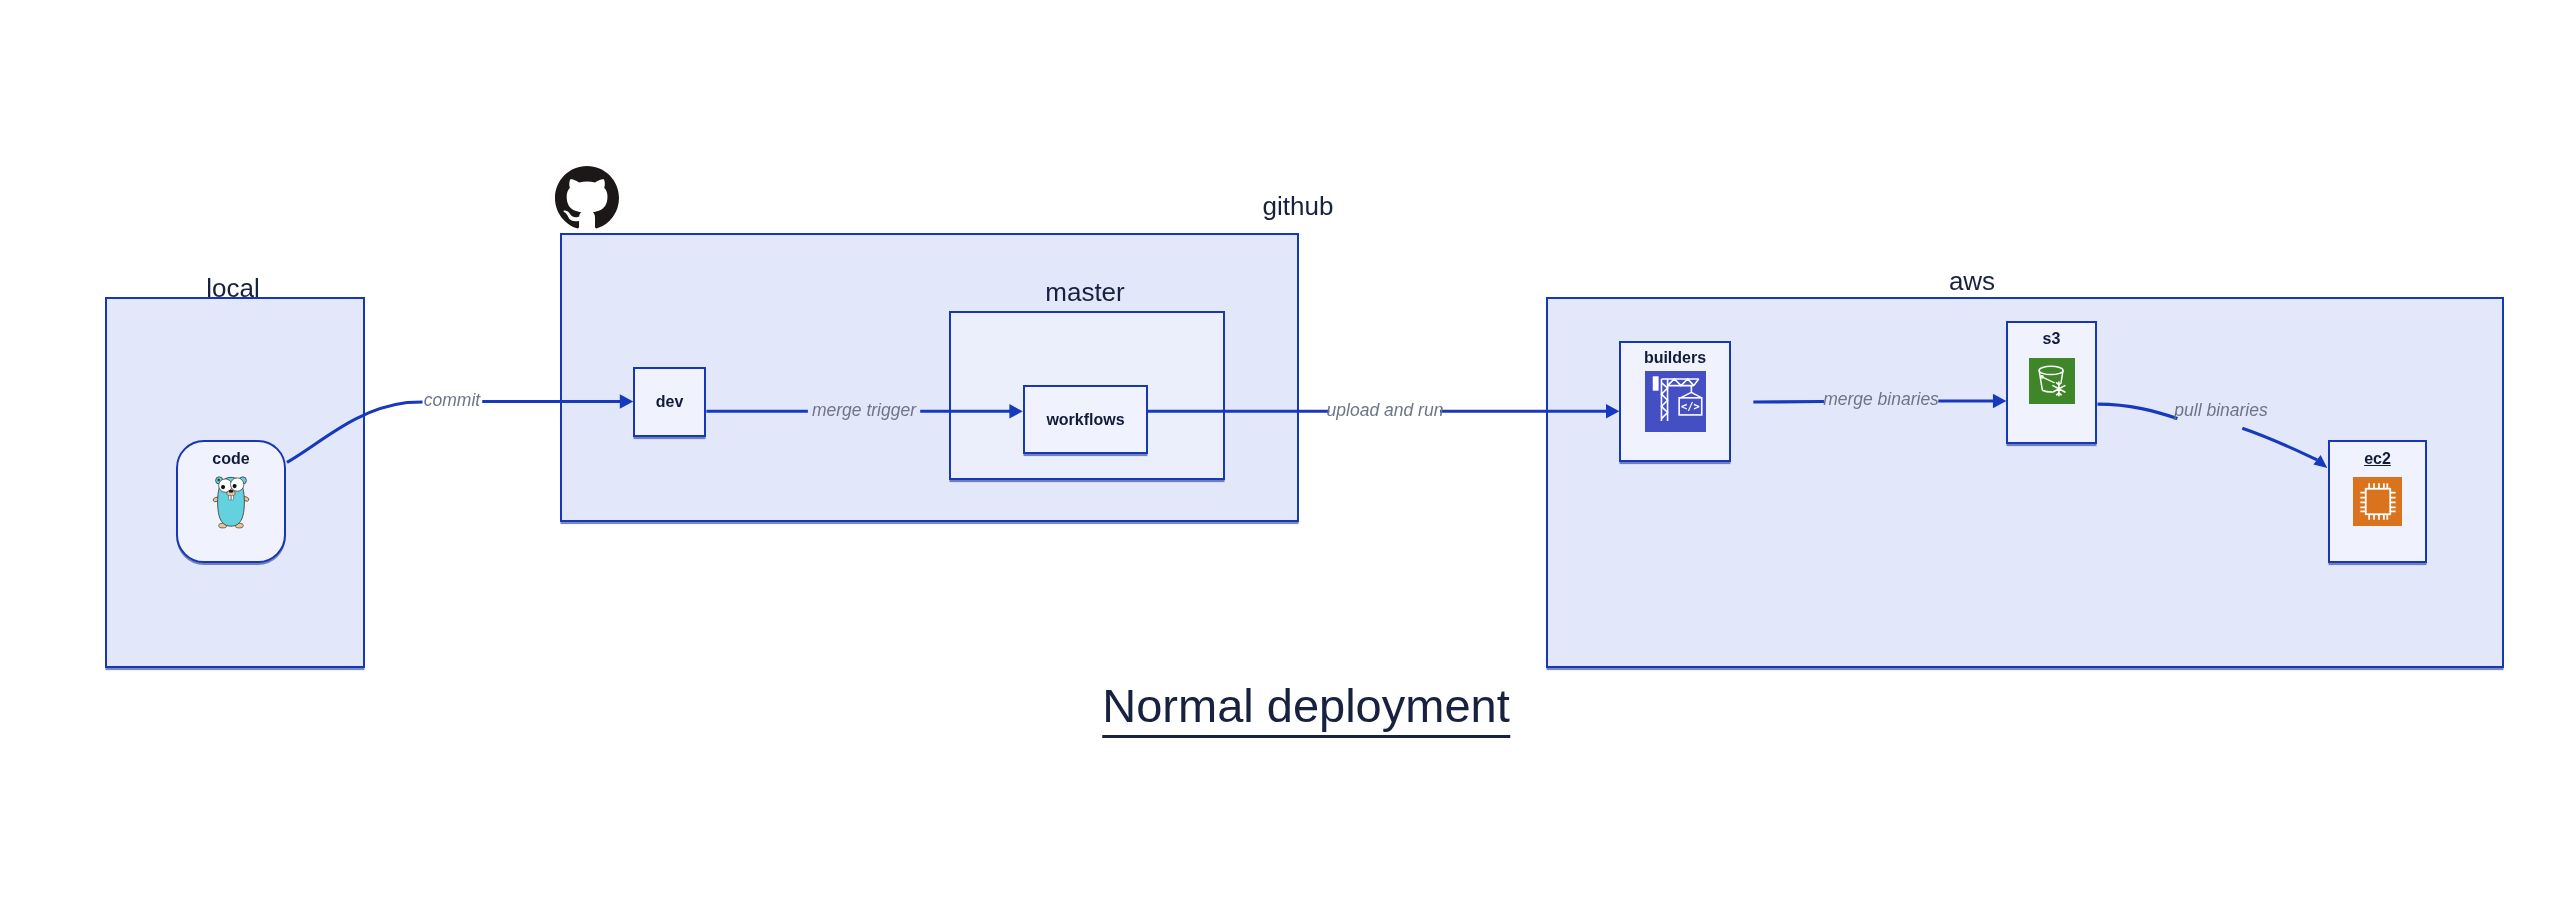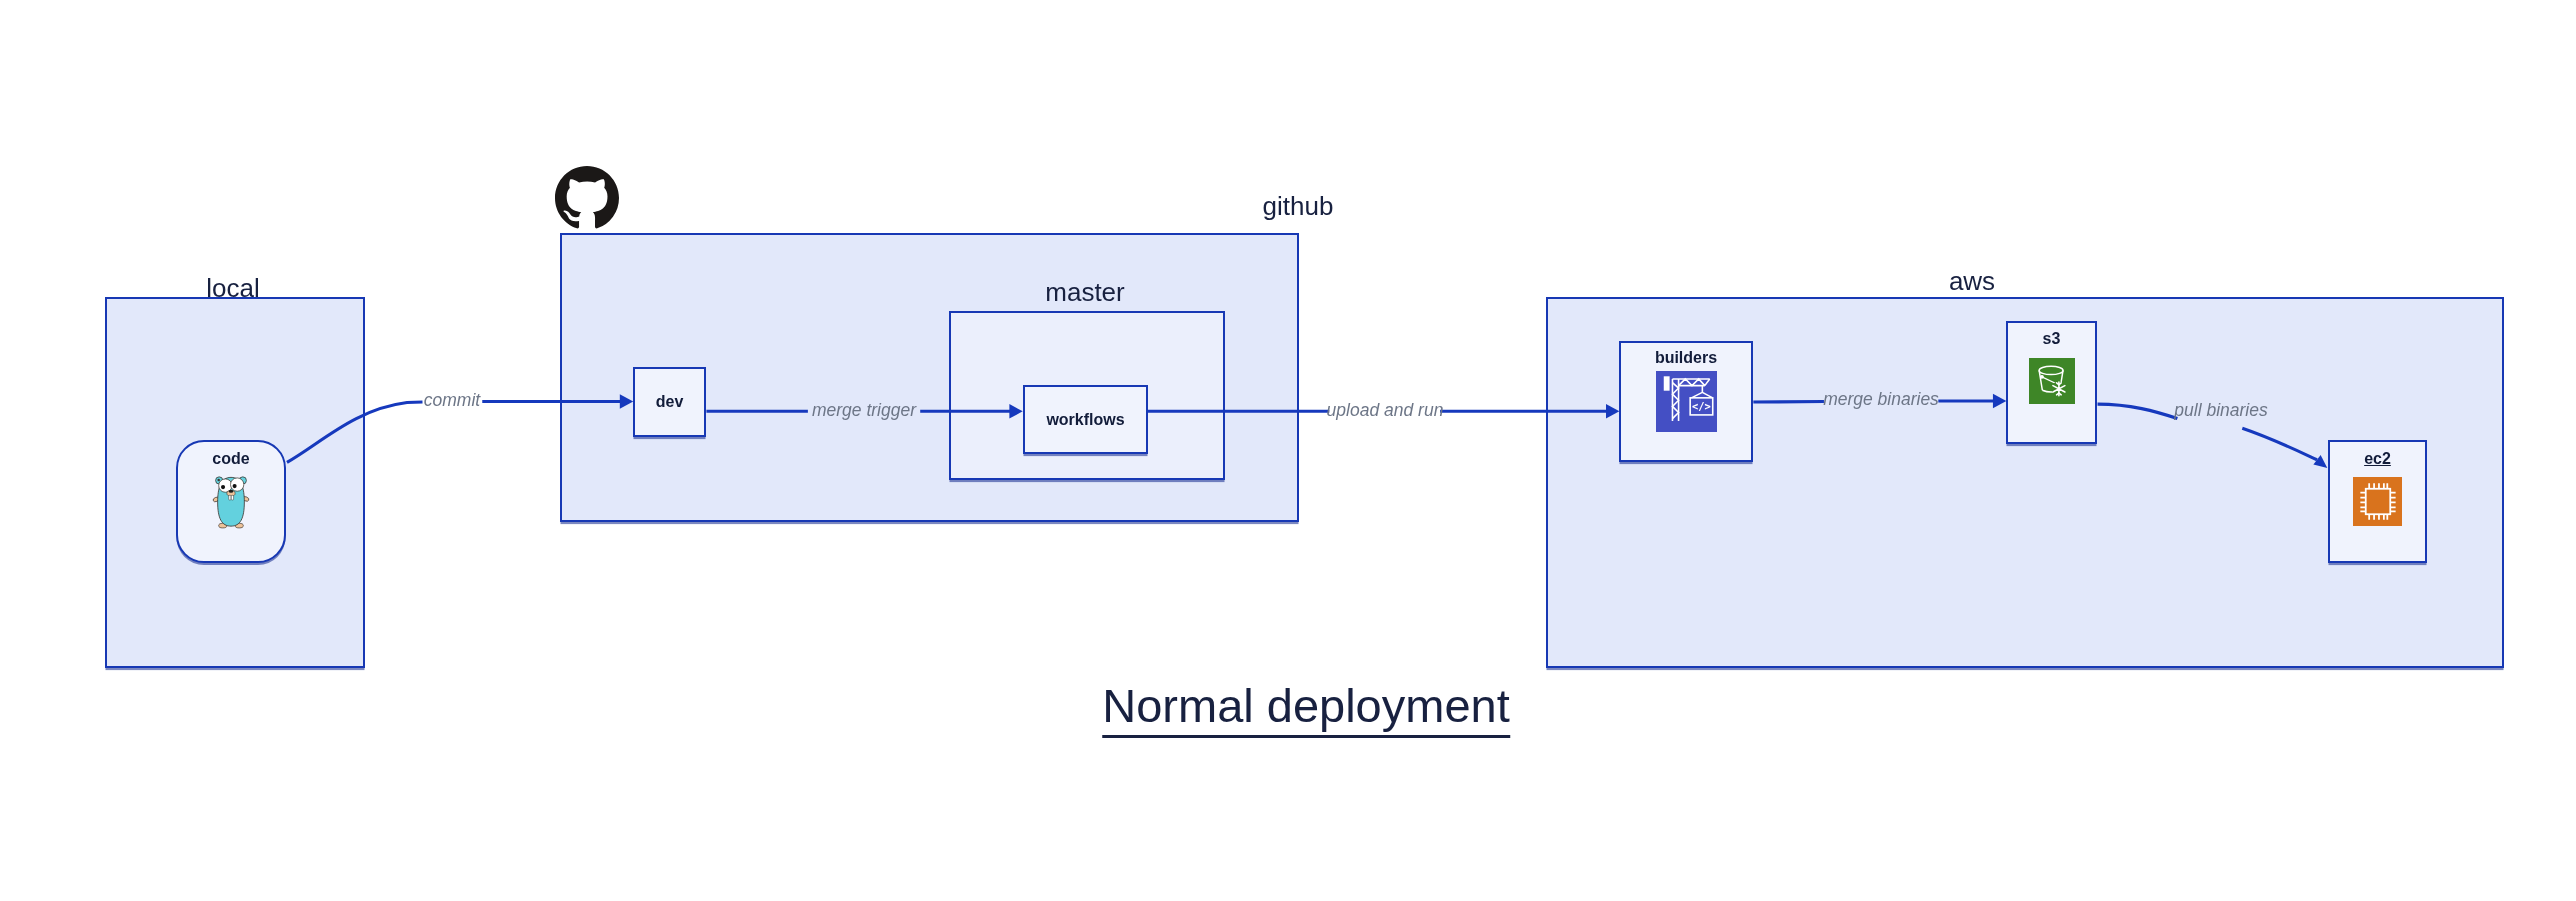--- a/index.html
+++ b/index.html
@@ -80,21 +80,21 @@
   </div>
 
   <div class="node center" style="left:633px;top:367px;width:73px;height:70px;">
     <div class="node-label">dev</div>
   </div>
 
   <div class="node center" style="left:1023px;top:385px;width:125px;height:69px;">
     <div class="node-label">workflows</div>
   </div>
 
-  <div class="node" style="left:1619px;top:341px;width:134px;height:121px;">
+  <div class="node" style="left:1619px;top:341px;width:112px;height:121px;">
     <div class="node-label" style="margin-top:6.2px;">builders</div>
     <svg class="icon" style="margin-top:4.6px;" width="61" height="61" viewBox="0 0 100 100" aria-hidden="true">
       <rect x="0" y="0" width="100" height="100" fill="#444fc4"></rect>
       <g stroke="#ffffff" stroke-width="2.6" fill="none">
         <rect x="14" y="10" width="7" height="21" fill="#ffffff"></rect>
         <path d="M27 13 V82 M37 13 V82"></path>
         <path d="M27 19 L37 28 L27 38 L37 48 L27 58 L37 68 L27 78"></path>
         <path d="M27 13 H88 M37 24 H80"></path>
         <path d="M37 24 L48 13 L59 24 L70 13 L80 24 M88 13 L80 24"></path>
         <path d="M76 24 V35 M76 35 L58 44 M76 35 L93 44"></path>

